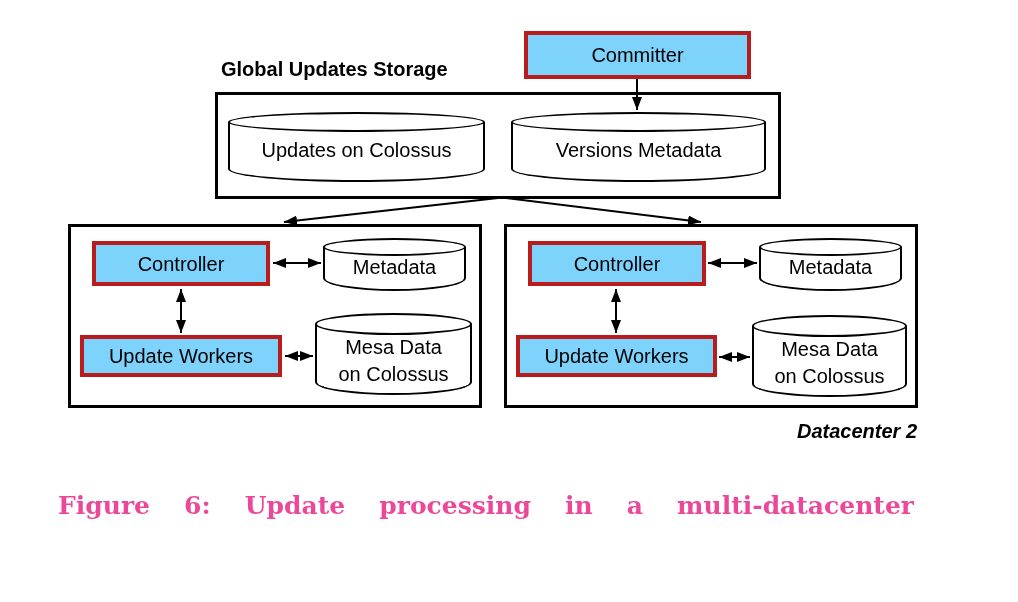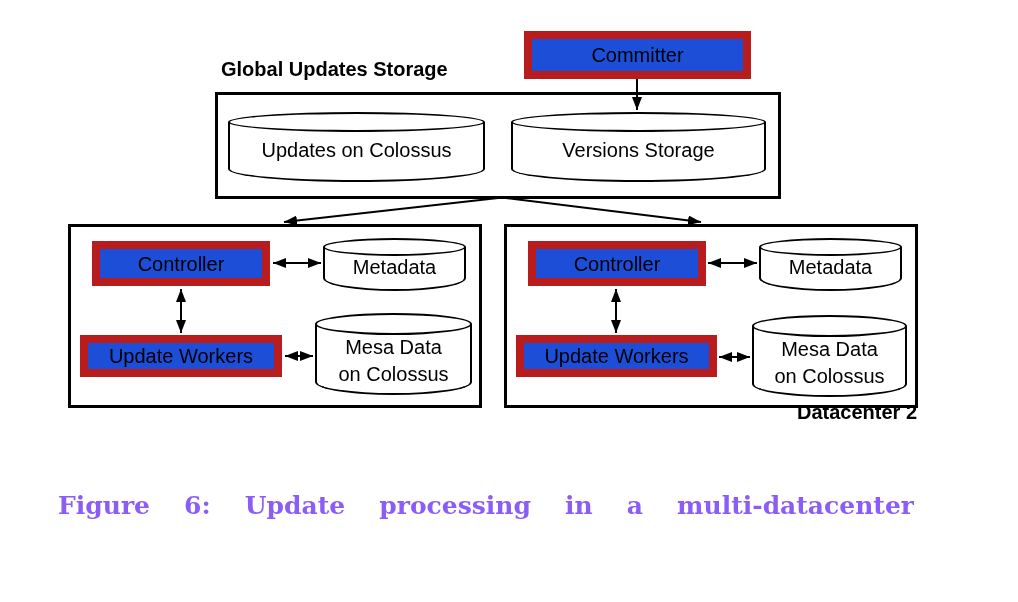--- a/index.html
+++ b/index.html
@@ -9,21 +9,21 @@
     height: 602px;
     background: #ffffff;
     font-family: "Liberation Sans", sans-serif;
     color: #000;
     overflow: hidden;
   }
 
   
   .node {
     position: absolute; box-sizing: border-box;
-    border: 8px solid #b91c1c; background: #1d4ed8;
+    border: 4px solid #b91c1c; background: #7dd3fc;
     display: flex; align-items: center; justify-content: center;
     font-size: 20px; line-height: 1.1; text-align: center;
   }
   
   .outerbox {
     position: absolute; box-sizing: border-box;
     border: 3px solid #000; background: #fff;
   }
 
   
@@ -53,21 +53,21 @@
   }
 
   
   svg.arrows { position: absolute; inset: 0; z-index: 5; pointer-events: none; }
   svg.arrows line { stroke: #000; stroke-width: 2; }
 
   
   .caption {
     position: absolute; left: 58px; top: 488px; width: 856px;
     font-family: "DejaVu Serif", serif; font-weight: bold;
-    font-size: 25px; line-height: 35px; color: #8b5cf6;
+    font-size: 25px; line-height: 35px; color: #ec4899;
   }
   .caption .cap-line1 {
     text-align: justify; height: 35px; overflow: hidden;
   }
   
   .caption .cap-line1::after { content: ""; display: inline-block; width: 100%; }
   .caption .cap-line2 { text-align: left; height: 35px; }
 </style>
 </head>
 <body>
@@ -82,21 +82,21 @@
 
   <div class="cyl" style="left:228px; top:112px; width:257px; height:70px;">
     <div class="cyl-top" style="height:20px;"></div>
     <div class="cyl-body" style="top:10px;"></div>
     <div class="cyl-label" style="padding-top:6px;">Updates on Colossus</div>
   </div>
 
   <div class="cyl" style="left:511px; top:112px; width:255px; height:70px;">
     <div class="cyl-top" style="height:20px;"></div>
     <div class="cyl-body" style="top:10px;"></div>
-    <div class="cyl-label" style="padding-top:6px;">Versions Storage</div>
+    <div class="cyl-label" style="padding-top:6px;">Versions Metadata</div>
   </div>
 
   <div class="outerbox" style="left:68px; top:224px; width:414px; height:184px;"></div>
 
   <div class="node" style="left:92px; top:241px; width:178px; height:45px;">Controller</div>
 
   <div class="cyl" style="left:323px; top:238px; width:143px; height:53px;">
     <div class="cyl-top" style="height:18px;"></div>
     <div class="cyl-body" style="top:9px;"></div>
     <div class="cyl-label" style="padding-top:6px;">Metadata</div>
@@ -124,21 +124,21 @@
 
   <div class="node" style="left:516px; top:335px; width:201px; height:42px;">Update Workers</div>
 
   <div class="cyl" style="left:752px; top:315px; width:155px; height:82px;">
     <div class="cyl-top" style="height:22px;"></div>
     <div class="cyl-body" style="top:11px;"></div>
     <div class="cyl-label" style="padding-top:14px;">Mesa Data
 on Colossus</div>
   </div>
 
-  <div class="bold-label" style="left:797px; top:400px;">Datacenter 2</div>
+  <div class="bold-label" style="left:797px; top:419px;font-style:italic;">Datacenter 2</div>
 
   <svg class="arrows" width="1018" height="602" viewBox="0 0 1018 602">
     <defs>
       <marker id="ah" viewBox="0 0 13 10" refX="13" refY="5" markerWidth="13" markerHeight="10" markerUnits="userSpaceOnUse" orient="auto-start-reverse">
         <path d="M0,0 L13,5 L0,10 Z" fill="#000"></path>
       </marker>
     </defs>
     <line x1="637" y1="79" x2="637" y2="110" marker-end="url(#ah)"></line>
     <line x1="507" y1="197" x2="284" y2="222" marker-end="url(#ah)"></line>
     <line x1="497" y1="197" x2="701" y2="222" marker-end="url(#ah)"></line>

